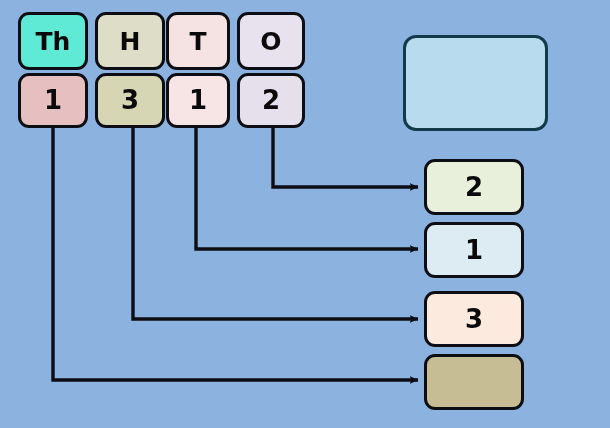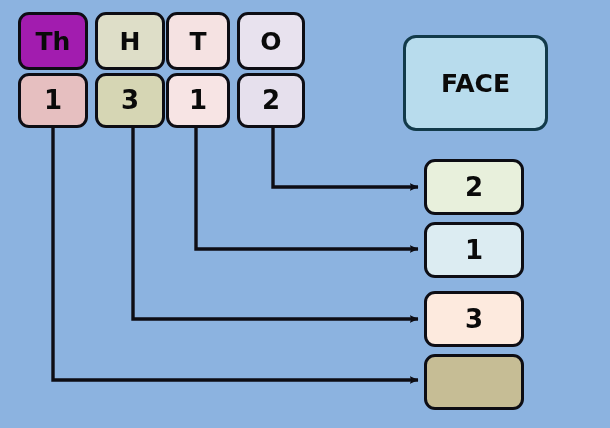--- a/index.html
+++ b/index.html
@@ -72,21 +72,21 @@
 
     <path d="M273,128 L273,187 L418,187" fill="none" stroke="#0d0d14" stroke-width="3.4" marker-end="url(#arrowhead)"></path>
 
     <path d="M196,128 L196,249 L418,249" fill="none" stroke="#0d0d14" stroke-width="3.4" marker-end="url(#arrowhead)"></path>
 
     <path d="M133,128 L133,319 L418,319" fill="none" stroke="#0d0d14" stroke-width="3.4" marker-end="url(#arrowhead)"></path>
 
     <path d="M53,128 L53,380 L418,380" fill="none" stroke="#0d0d14" stroke-width="3.4" marker-end="url(#arrowhead)"></path>
   </svg>
 
-  <div class="box place-head" style="left:18px; top:12px; width:70px; height:58px; background:#a21caf;">
+  <div class="box place-head" style="left:18px; top:12px; width:70px; height:58px; background:#5eead4;">
     <span>Th</span>
   </div>
   <div class="box place-head" style="left:95px; top:12px; width:70px; height:58px; background:#dedec8;">
     <span>H</span>
   </div>
   <div class="box place-head" style="left:166px; top:12px; width:64px; height:58px; background:#f5e2e2;">
     <span>T</span>
   </div>
   <div class="box place-head" style="left:237px; top:12px; width:68px; height:58px; background:#e8e2ee;">
     <span>O</span>
@@ -99,21 +99,20 @@
     <span>3</span>
   </div>
   <div class="box place-digit" style="left:166px; top:73px; width:64px; height:55px; background:#f7e4e4;">
     <span>1</span>
   </div>
   <div class="box place-digit" style="left:237px; top:73px; width:68px; height:55px; background:#e6e0ed;">
     <span>2</span>
   </div>
 
   <div class="box face-value" style="left:403px; top:35px; width:145px; height:96px; background:#b8dced;">
-    <span>FACE</span>
   </div>
 
   <div class="box result" style="left:424px; top:159px; width:100px; height:56px; background:#e8f0dc;">
     <span>2</span>
   </div>
   <div class="box result" style="left:424px; top:222px; width:100px; height:56px; background:#dcecf2;">
     <span>1</span>
   </div>
   <div class="box result" style="left:424px; top:291px; width:100px; height:56px; background:#fdeade;">
     <span>3</span>

